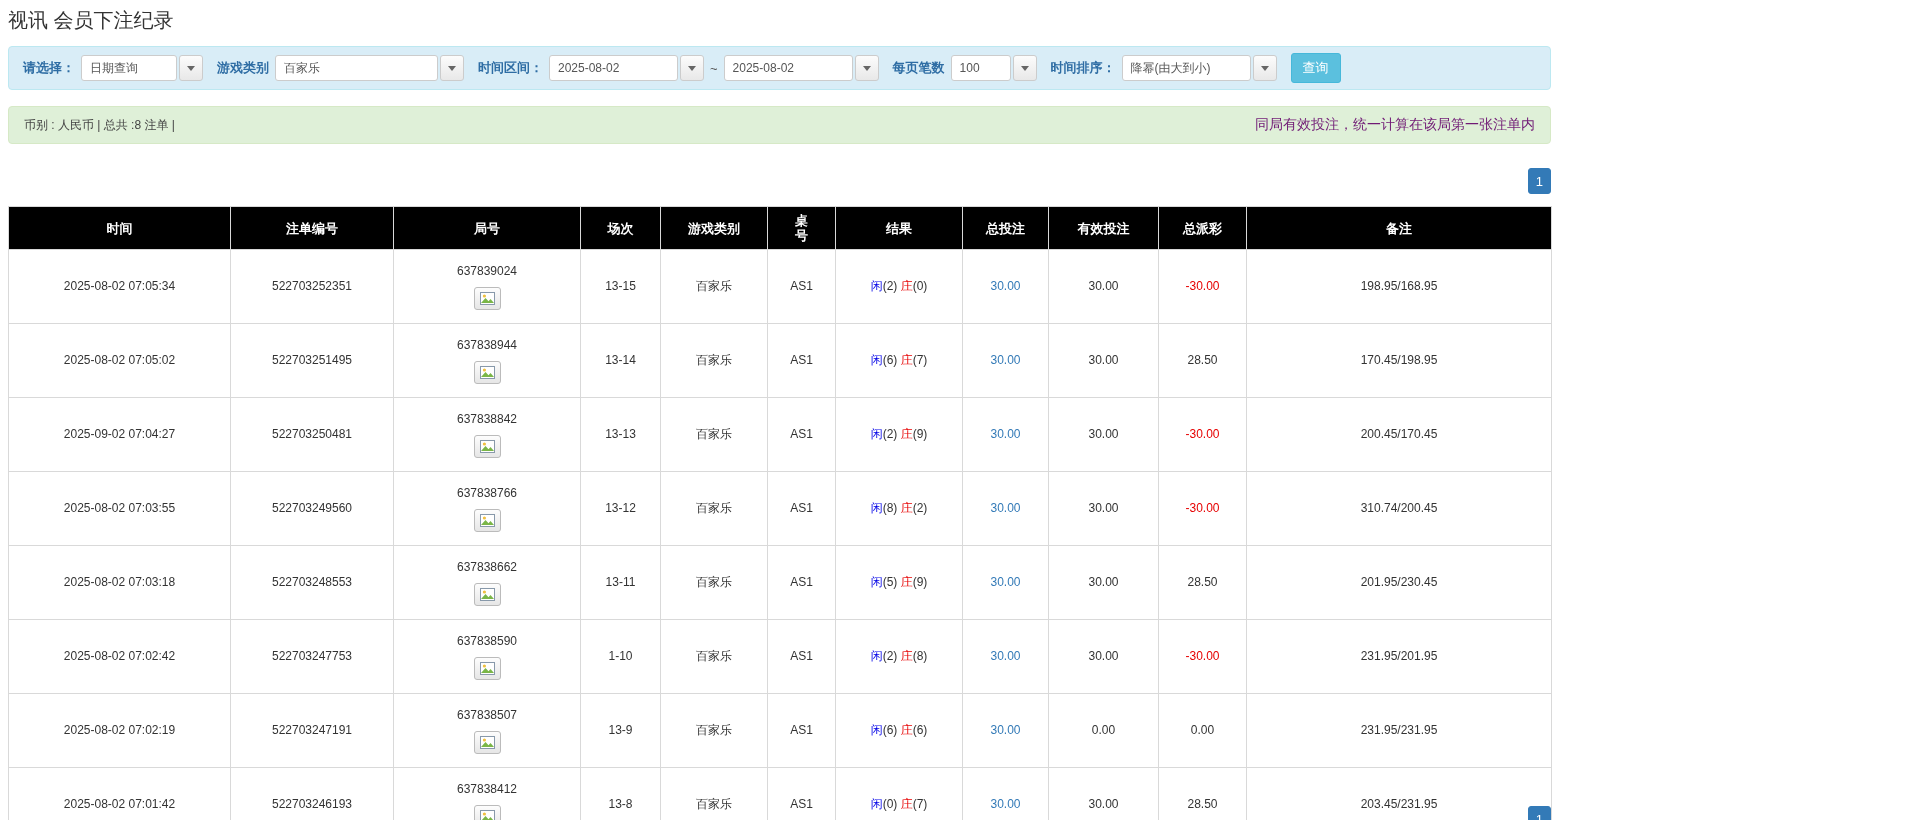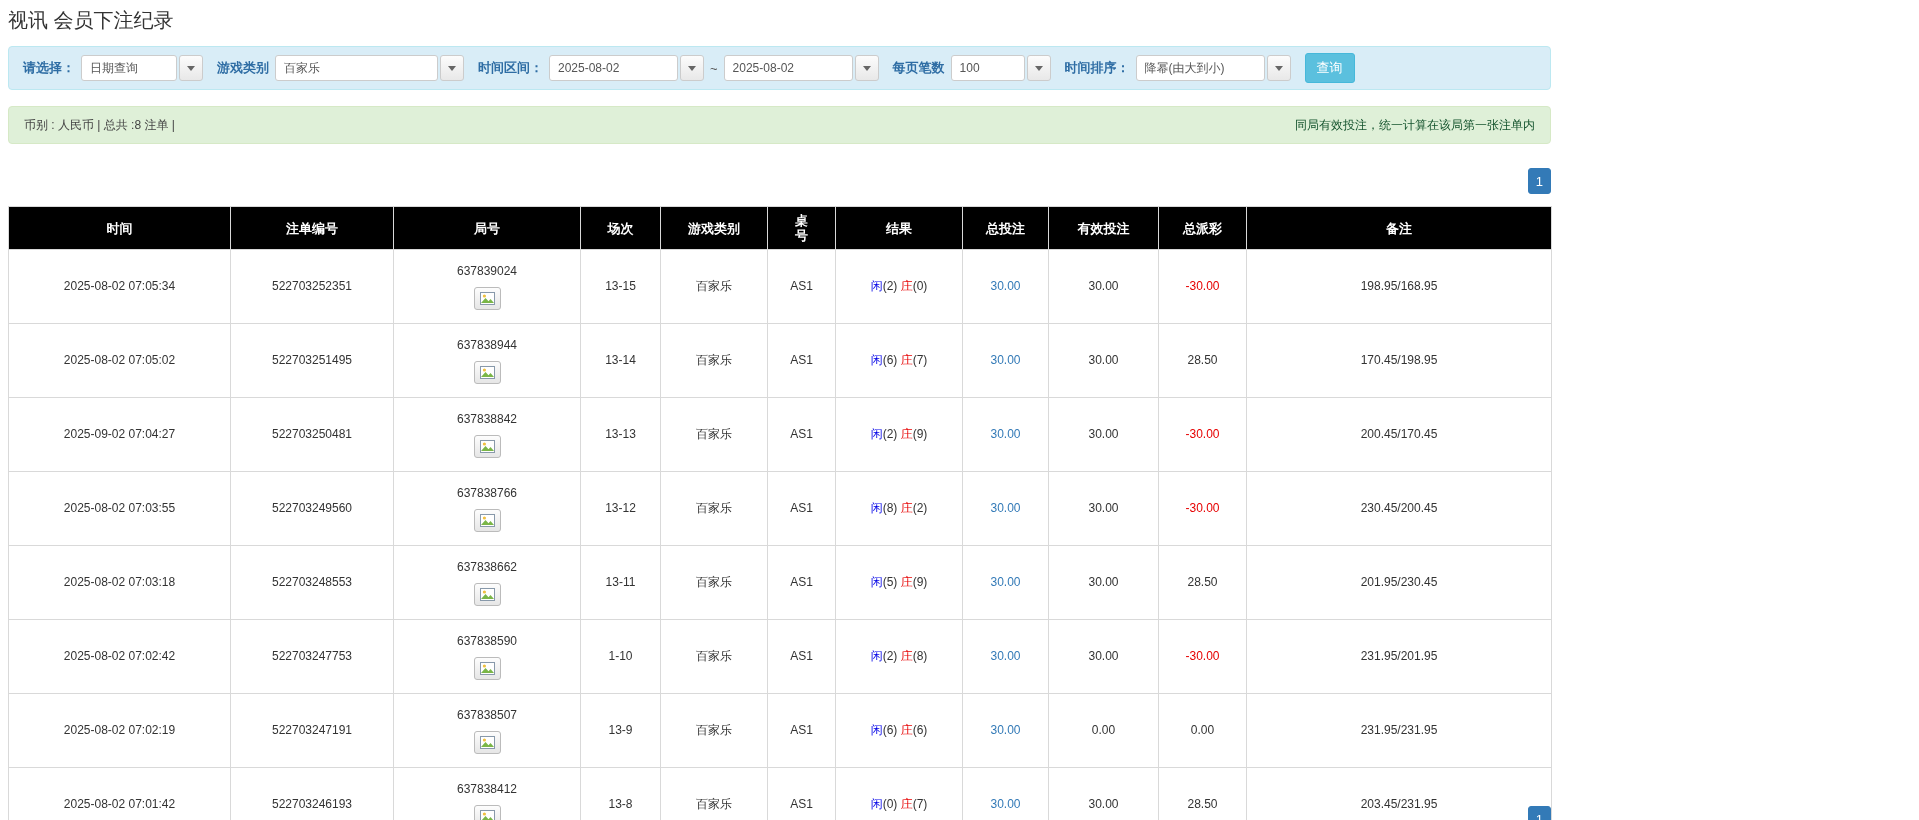--- a/index.html
+++ b/index.html
@@ -88,21 +88,21 @@
     background: #dff0d8;
     border: 1px solid #d6e9c6;
     border-radius: 4px;
     padding: 10px 15px;
     height: 38px;
     display: flex;
     align-items: center;
     justify-content: space-between;
   }
   .info-left { font-size: 12px; color: #444; }
-  .info-right { font-size: 12px; color: #14532d; }
+  .info-right { font-size: 14px; color: #701a75; }
   
   .pager-row {
     margin-top: 24px;
     display: flex;
     justify-content: flex-end;
     height: 26px;
   }
   .page-btn {
     min-width: 22px;
     height: 26px;
@@ -212,21 +212,21 @@
         <span class="combo-value" style="width:129px">2025-08-02</span>
         <button type="button" class="combo-btn">
             <span class="caret"></span>
           </button>
       </div>
     </div>
 
     <div class="fgroup">
       <span class="flabel">每页笔数</span>
       <div class="combo">
-        <span class="combo-value" style="width:74px">100</span>
+        <span class="combo-value" style="width:60px">100</span>
         <button type="button" class="combo-btn">
             <span class="caret"></span>
           </button>
       </div>
     </div>
 
     <div class="fgroup">
       <span class="flabel">时间排序：</span>
       <div class="combo">
         <span class="combo-value" style="width:129px">降幂(由大到小)</span>
@@ -380,21 +380,21 @@
     <td>13-12</td>
     <td>百家乐</td>
     <td>AS1</td>
     <td>
       <span class="player">闲</span><span>(8)</span>
       <span class="banker">庄</span><span>(2)</span>
     </td>
     <td><a class="bet-link">30.00</a></td>
     <td>30.00</td>
     <td class="payout neg">-30.00</td>
-    <td>230.45/200.45</td>
+    <td>310.74/200.45</td>
   </tr>
 
   <tr>
     <td>2025-08-02 07:03:18</td>
     <td>522703248553</td>
     <td>
       <div class="round-wrap">
         <span>637838662</span>
         <button type="button" class="video-btn">
           <svg width="15" height="13" viewBox="0 0 15 13">

